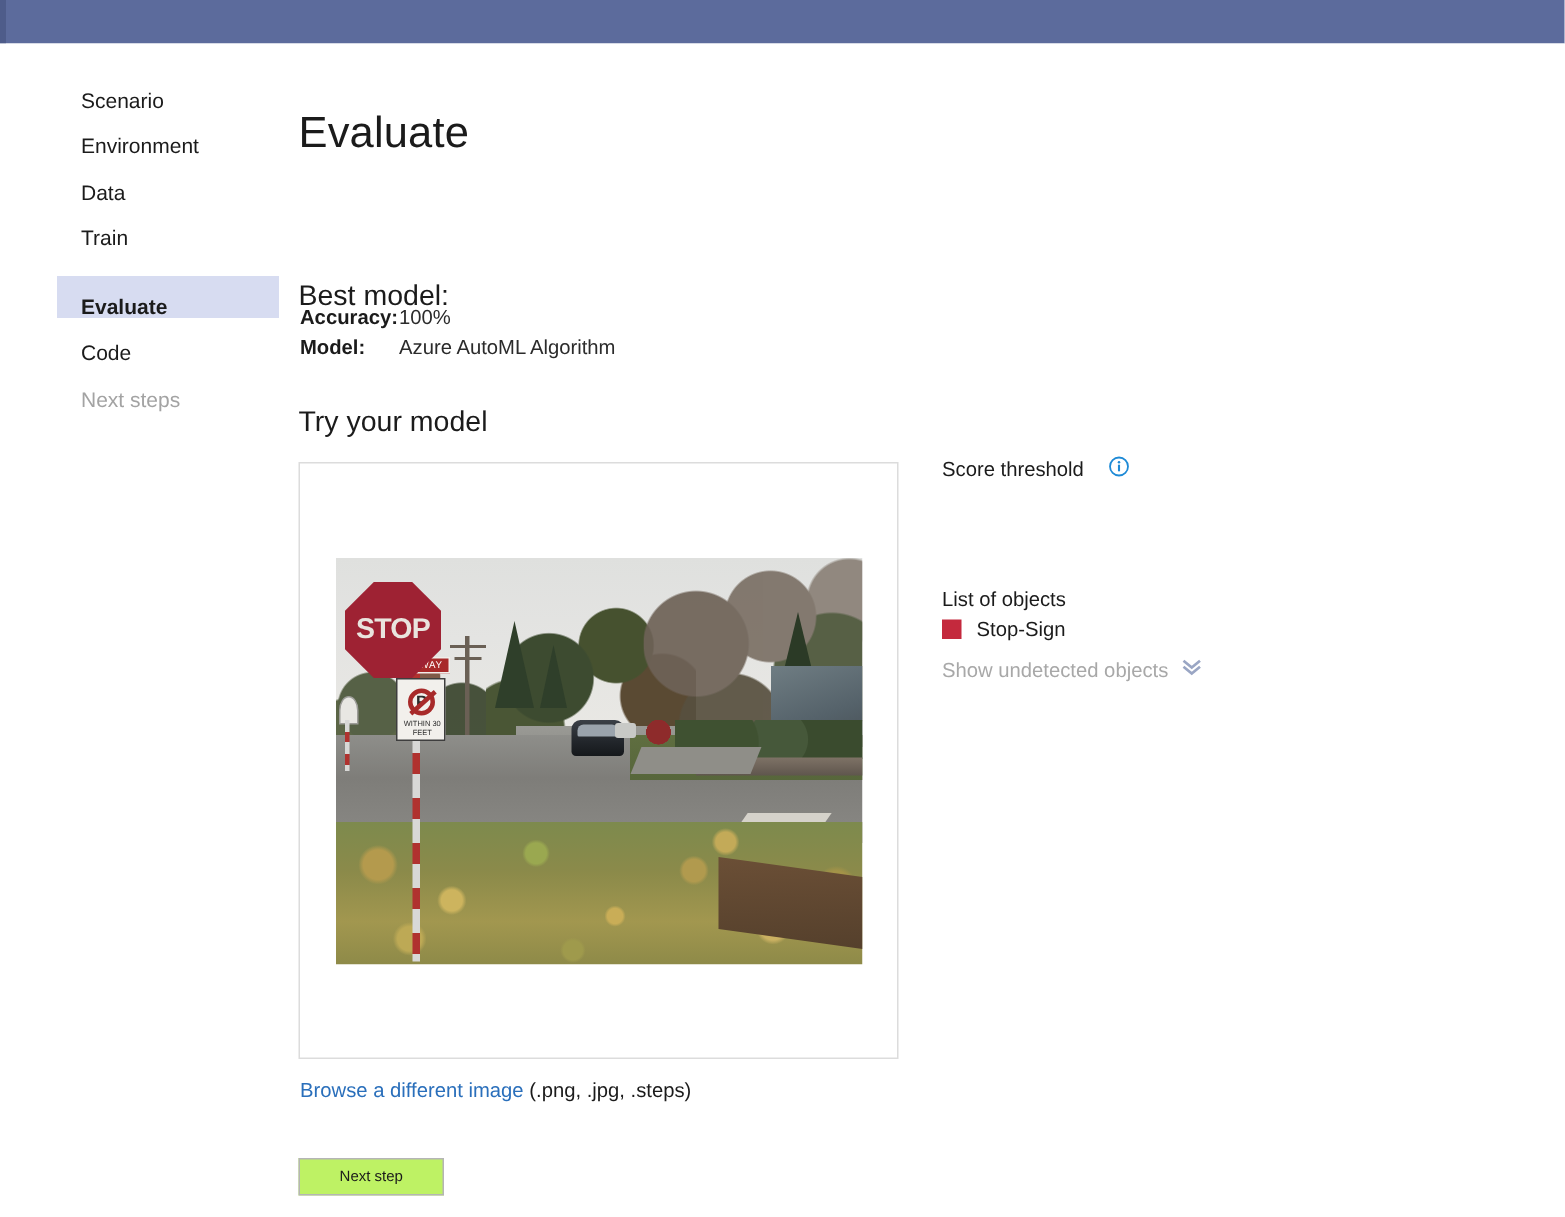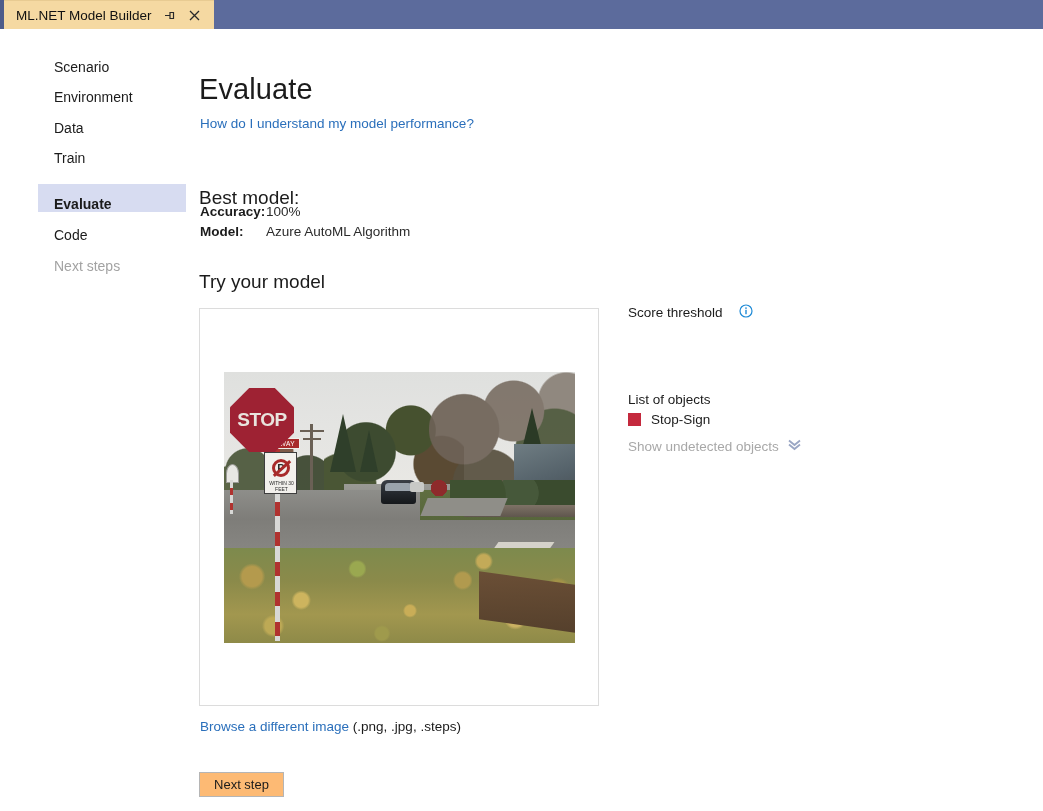--- a/index.html
+++ b/index.html
@@ -402,25 +402,25 @@
   }
   .browse-link {
     color: #2a6fbb;
     text-decoration: none;
     cursor: pointer;
   }
 
   .next-step-btn {
     position: absolute;
     left: 0px; top: 743px;
-    width: 85px; height: 25px;
-    background: #fdba74;
+    width: 97px; height: 25px;
+    background: #bef264;
     border: 1px solid #b5b5b5;
     font-family: "Liberation Sans", sans-serif;
-    font-size: 13px;
+    font-size: 10px;
     color: #1b1b1b;
     cursor: pointer;
     box-sizing: border-box;
   }
 
   
   .right-panel {
     position: absolute;
     left: 628px; top: 0;
     width: 395px;
@@ -502,33 +502,20 @@
     color: #a8a8a8;
     cursor: pointer;
   }
   .chev-icon { display: block; }
 </style>
 </head>
 <body>
 
 <div class="titlebar">
   <div class="titlebar-leftstrip"></div>
-  <div class="tab">
-    <span class="tab-title">ML.NET Model Builder</span>
-    <span class="tab-btn">
-      <svg width="13" height="13" viewBox="0 0 13 13">
-        <path d="M2 6.5 H7 M7 3.5 H10.5 V9.5 H7 Z M7 3.5 V9.5" fill="none" stroke="#2a2a2a" stroke-width="1.2"></path>
-      </svg>
-    </span>
-    <span class="tab-btn">
-      <svg width="13" height="13" viewBox="0 0 13 13">
-        <path d="M2 2 L11 11 M11 2 L2 11" fill="none" stroke="#2a2a2a" stroke-width="1.3"></path>
-      </svg>
-    </span>
-  </div>
 </div>
 
 <div class="workspace">
 
   <nav class="sidebar">
     <div class="nav-item" style="top:18px">
         <span>Scenario</span>
       </div>
     <div class="nav-item" style="top:48px">
         <span>Environment</span>
@@ -546,21 +533,20 @@
         <span>Code</span>
       </div>
     <div class="nav-item disabled" style="top:217px">
         <span>Next steps</span>
       </div>
   </nav>
 
   <main class="content">
 
     <h1 class="page-title">Evaluate</h1>
-    <a class="page-link" href="#">How do I understand my model performance?</a>
 
     <h2 class="section-title best-model-title">Best model:</h2>
 
     <div class="kv-row kv-accuracy">
       <span class="kv-key">Accuracy:</span>
       <span class="kv-val">100%</span>
     </div>
     <div class="kv-row kv-model">
       <span class="kv-key">Model:</span>
       <span class="kv-val">Azure AutoML Algorithm</span>

